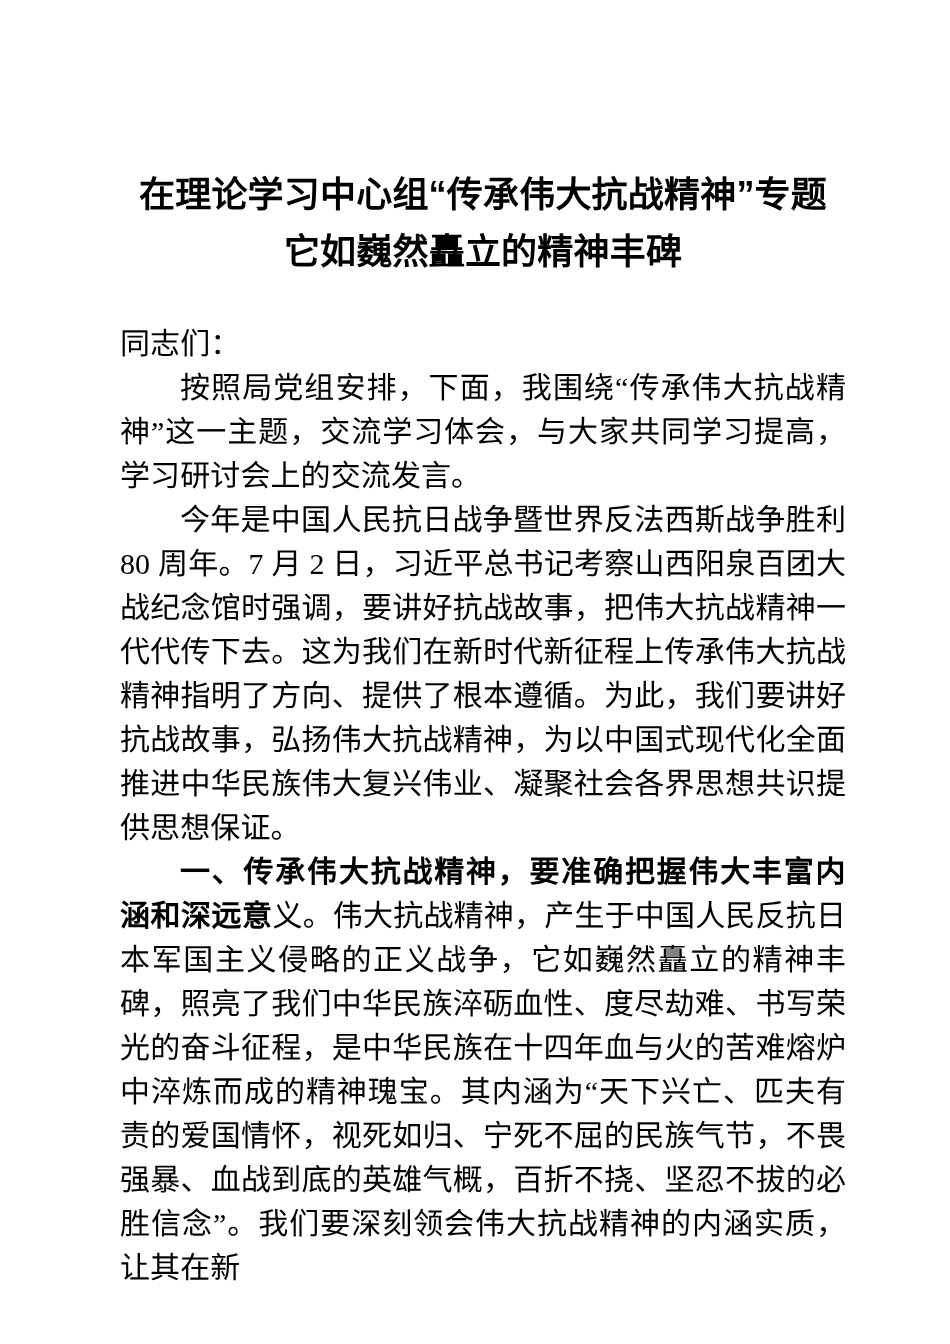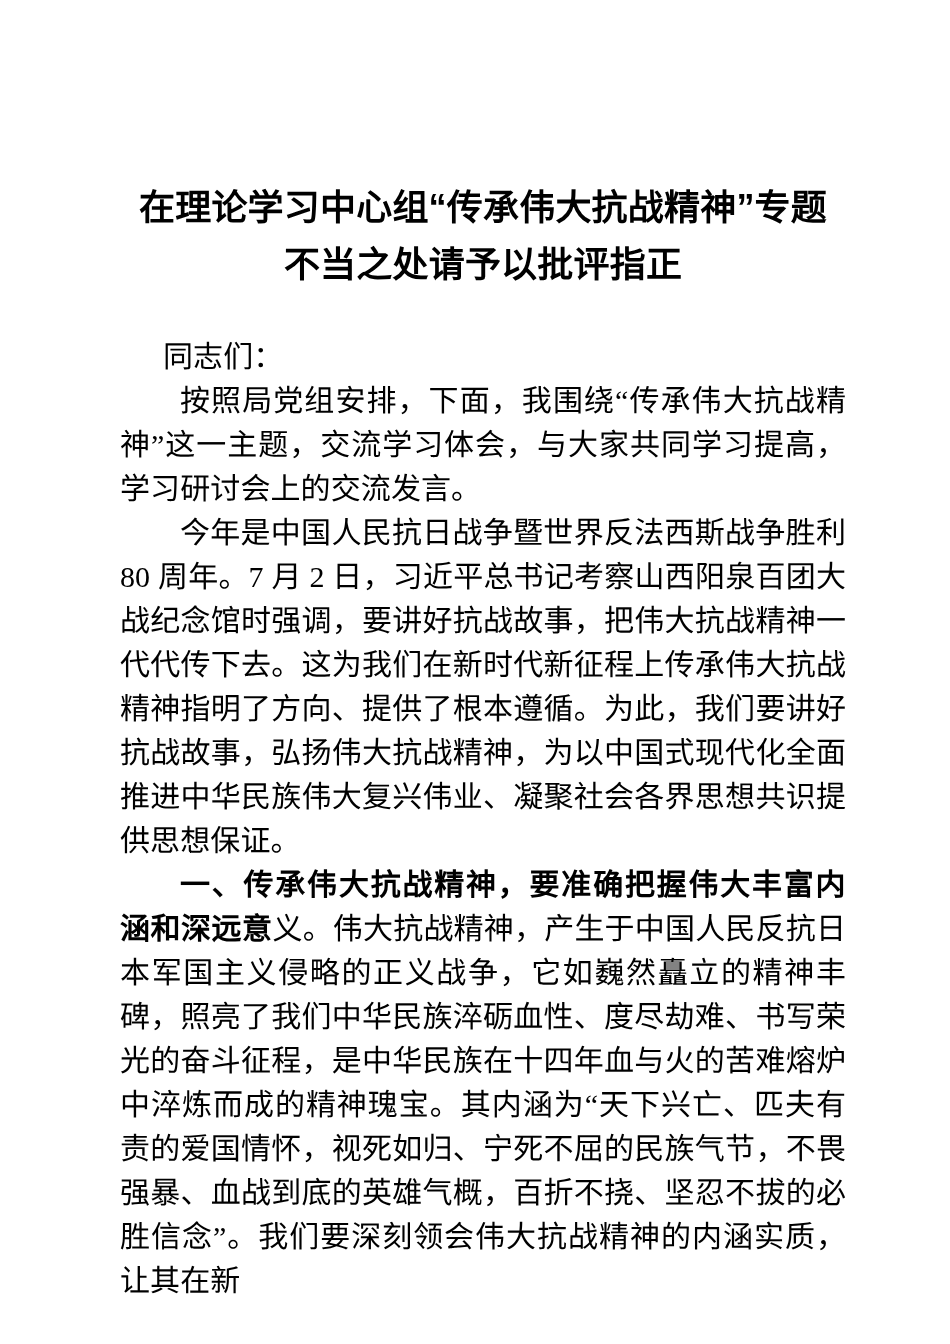--- a/index.html
+++ b/index.html
@@ -18,21 +18,21 @@
     box-sizing: border-box;
     font-family: "Liberation Serif", "DejaVu Serif", serif;
     color: #000000;
     -webkit-font-smoothing: antialiased;
   }
 
   
   #doc-body {
     position: absolute;
     left: 120px;
-    top: 16px;
+    top: 3px;
     width: 726px;
   }
 
   
   .doc-title {
     margin: 0;
     padding: 0;
     text-align: center;
     font-family: "Liberation Sans", "DejaVu Sans", sans-serif;
     font-weight: 700;
@@ -56,21 +56,20 @@
     text-justify: inter-ideograph;
     color: #000000;
   }
 
   .para.indent {
     text-indent: 60px;
   }
 
   .para.noindent {
     text-indent: 0;
-    margin-left: 43px;
   }
 
   
   .strong-run {
     font-family: "Liberation Sans", "DejaVu Sans", sans-serif;
     font-weight: 700;
     letter-spacing: 0.4px;
     margin-top: 24px;
   }
 </style>
@@ -78,21 +77,21 @@
 <body>
 
 <div id="page">
 
   <div id="doc-body">
 
     <div class="title-spacer-top"></div>
 
     <h1 class="doc-title">
       <span>在理论学习中心组“传承伟大抗战精神”专题</span><br>
-      <span>不当之处请予以批评指正</span>
+      <span>它如巍然矗立的精神丰碑</span>
     </h1>
 
     <div class="title-spacer-gap"></div>
 
     <p class="para noindent">同志们：</p>
 
     <p class="para indent">按照局党组安排，下面，我围绕“传承伟大抗战精神”这一主题，交流学习体会，与大家共同学习提高，学习研讨会上的交流发言。</p>
 
     <p class="para indent">今年是中国人民抗日战争暨世界反法西斯战争胜利 80 周年。7 月 2 日，习近平总书记考察山西阳泉百团大战纪念馆时强调，要讲好抗战故事，把伟大抗战精神一代代传下去。这为我们在新时代新征程上传承伟大抗战精神指明了方向、提供了根本遵循。为此，我们要讲好抗战故事，弘扬伟大抗战精神，为以中国式现代化全面推进中华民族伟大复兴伟业、凝聚社会各界思想共识提供思想保证。</p>
 

